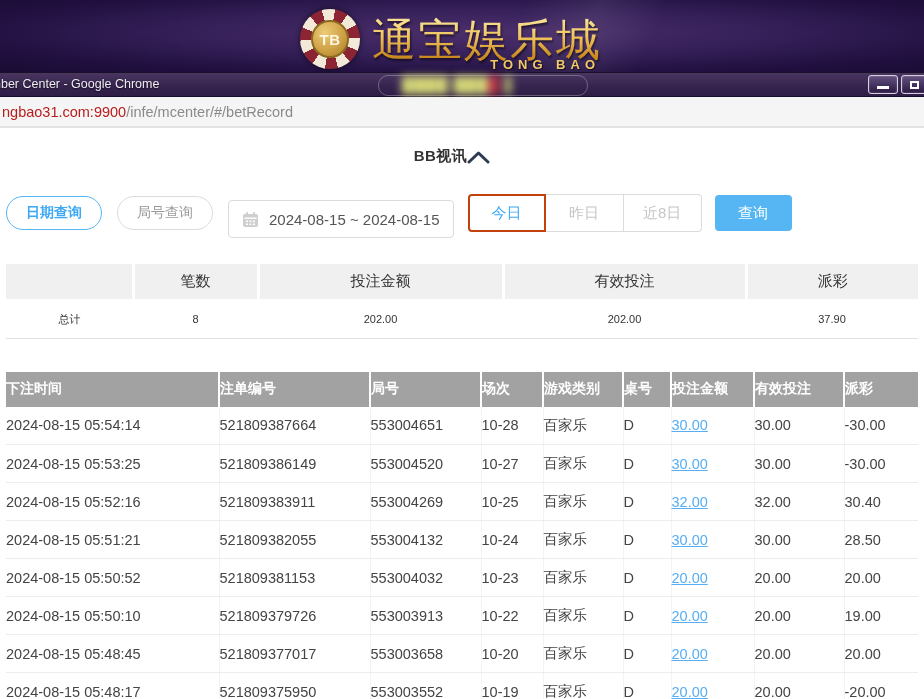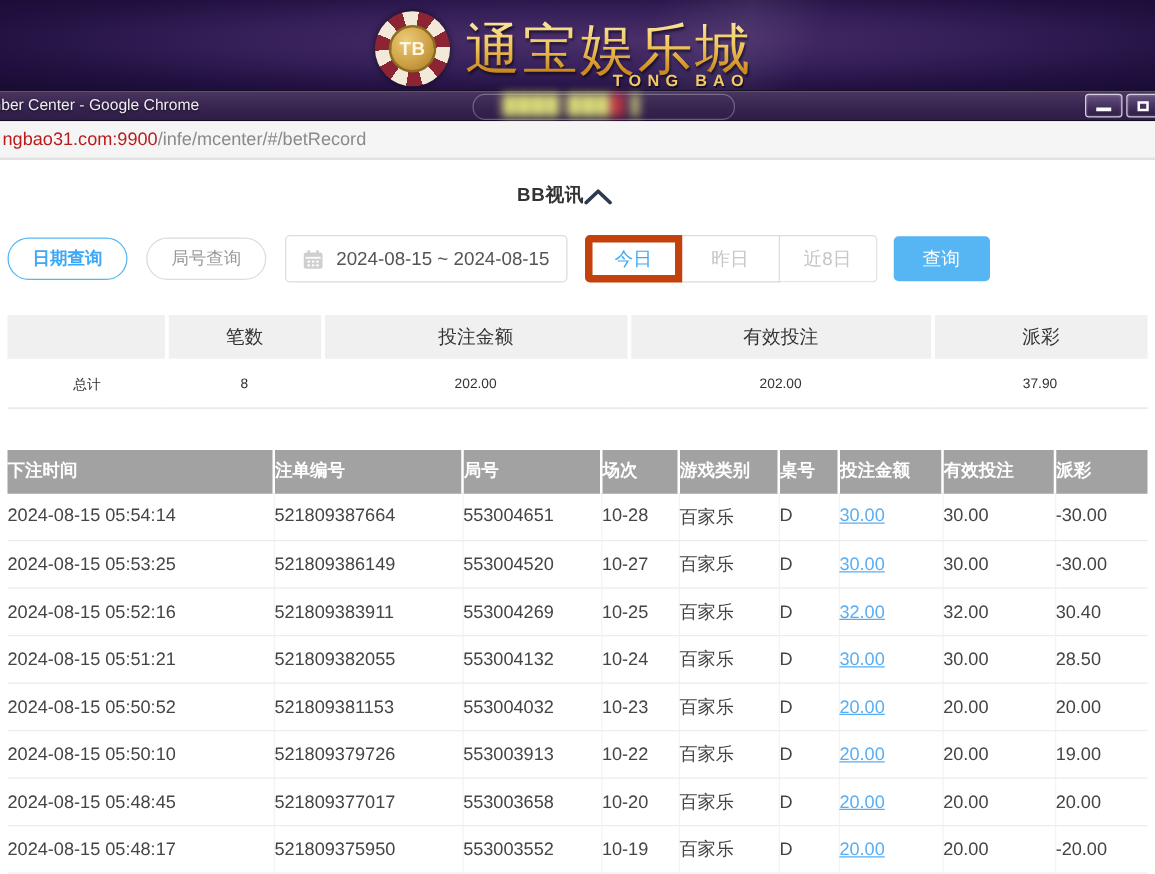--- a/index.html
+++ b/index.html
@@ -59,29 +59,29 @@
   .section-header { display:flex; justify-content:center; align-items:center; padding-top:17px; }
   .section-title { font-size:15px; font-weight:bold; color:#333; letter-spacing:.5px; }
   .chevron-btn { margin-right:20px; cursor:pointer; line-height:0; }
 
   .filter-row { display:flex; align-items:center; margin-top:22px; }
   .pill { height:34px; padding:0 19px; border-radius:17px; background:#fff; font-size:14px;
     display:flex; align-items:center; cursor:pointer; }
   .pill-active { border:1px solid #55b6f3; color:#3da8f5; font-weight:bold; }
   .pill-inactive { border:1px solid #dcdcdc; color:#999; margin-left:15px; }
   .date-box { height:38px; margin-left:15px; border:1px solid #dcdcdc; border-radius:4px;
-    display:flex; align-items:center; padding:0 13px; font-size:15px; color:#555; cursor:pointer; }
+    display:flex; align-items:center; padding:0 13px; font-size:15px; color:#555; cursor:pointer;margin-top:12px; }
   .cal-icon { margin-right:10px; line-height:0; }
   .btn-group { display:flex; margin-left:14px; }
   .seg { width:78px; height:38px; border:1px solid #dcdcdc; background:#fff;
     display:flex; align-items:center; justify-content:center; font-size:15px; color:#c6c6c6; cursor:pointer; }
   .seg + .seg { border-left:none; }
   .seg-first { border-radius:4px 0 0 4px; }
   .seg-last  { border-radius:0 4px 4px 0; }
-  .seg-active { border:6px solid #c2410c; color:#3da8f5; }
+  .seg-active { border:2px solid #c2410c; color:#3da8f5; }
   .search-btn { height:36px; width:77px; margin-left:13px; background:#55b6f3; color:#fff;
     border:none; border-radius:4px; font-size:15px; cursor:pointer; }
 
   
   .summary { margin-top:26px; width:100%; border-collapse:collapse; table-layout:fixed; text-align:center; }
   .summary th { background:#f0f0f0; height:36px; font-size:15px; color:#333; font-weight:normal;
     border-right:3px solid #fff; border-bottom:2px solid #fff; }
   .summary th:last-child { border-right:none; }
   .summary td { height:38px; font-size:11px; color:#333; border-bottom:1px solid #e2e2e2;text-align:center; }
 

